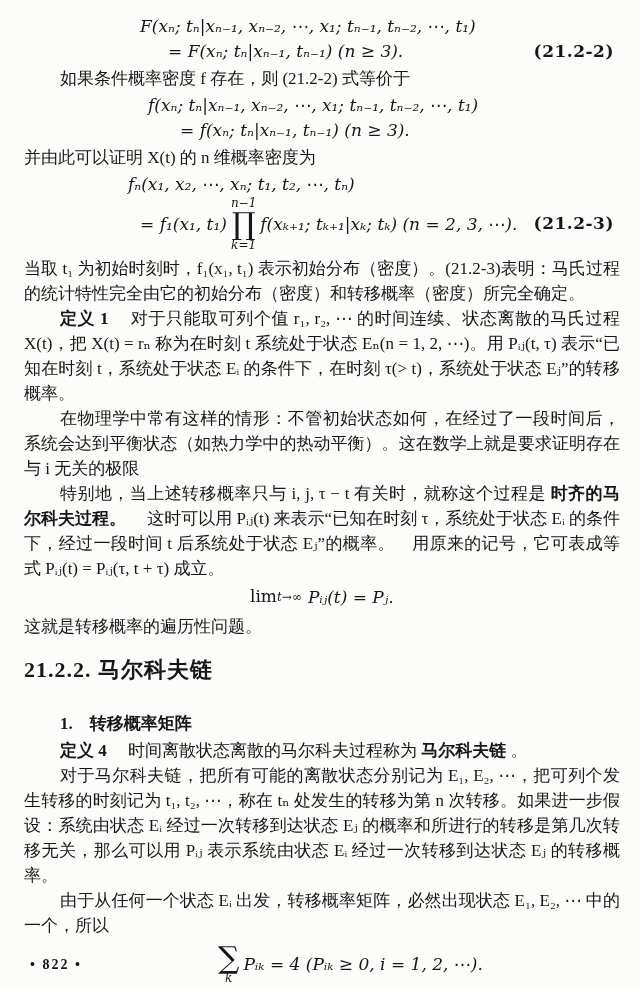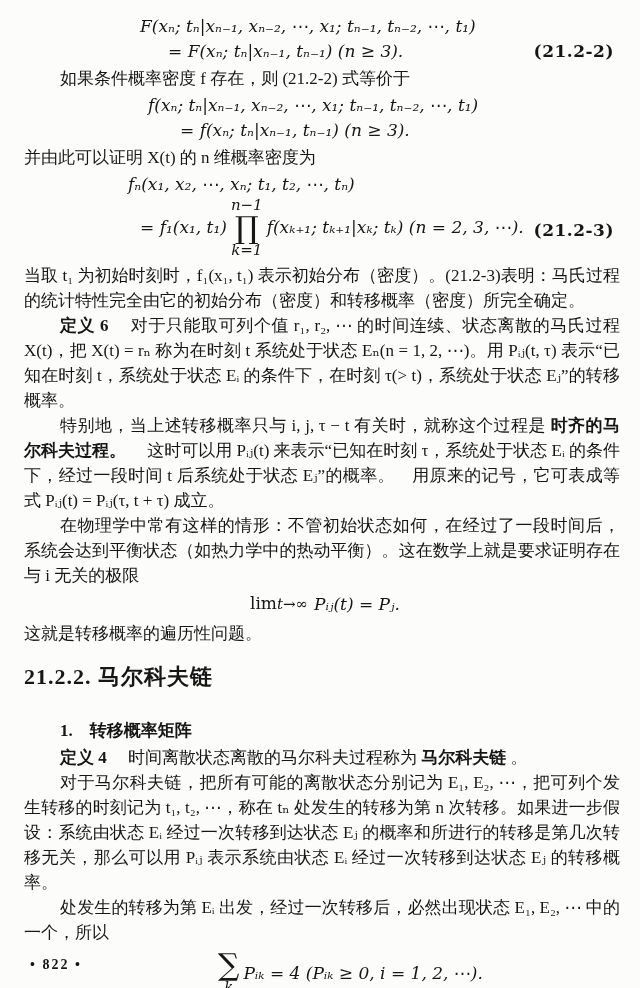--- a/index.html
+++ b/index.html
@@ -14,21 +14,21 @@
   }
   p{margin:0;}
   .indent{text-indent:36px;}
   .b{font-weight:bold;}
   
   .eq{position:relative;font-style:italic;font-family:"DejaVu Serif","DejaVu Sans",serif;}
   .eq-line{white-space:nowrap;}
   .eqnum{position:absolute;right:6px;bottom:0;font-style:normal;font-weight:bold;letter-spacing:0.5px;}
   .eqnum.mid{bottom:16px;}
   .bigop{display:inline-flex;flex-direction:column;align-items:center;line-height:1;vertical-align:middle;margin:0 4px;}
-  .op-limit{font-size:15px;font-style:italic;line-height:1.1;}
+  .op-limit{font-size:12px;font-style:italic;line-height:1.1;}
   .op-sym{font-size:30px;font-style:normal;line-height:0.95;}
   .prod-line{display:flex;align-items:center;}
   .limop{display:inline-flex;flex-direction:row;align-items:center;line-height:1.05;vertical-align:middle;margin-right:6px;}
   .lim-word{font-style:normal;font-size:17px;}
   .heading{font-weight:bold;font-size:22px;line-height:30px;margin:16px 0 26px 0;letter-spacing:1px;}
   .subheading{font-weight:bold;margin:2px 0 2px 0;}
   .footer{position:absolute;left:30px;bottom:15px;font-weight:bold;font-size:14px;letter-spacing:2px;}
   .mt4{margin-top:4px;} .mt6{margin-top:6px;} .mt2{margin-top:2px;}
 </style>
 </head>
@@ -64,31 +64,31 @@
           <span class="op-limit">k=1</span>
         </span>
         <span>f(xₖ₊₁; tₖ₊₁|xₖ; tₖ) (n = 2, 3, ⋯).</span>
         <span class="eqnum mid">(21.2-3)</span>
       </div>
     </div>
 
     <p class="mt4">当取 t₁ 为初始时刻时，f₁(x₁, t₁) 表示初始分布（密度）。(21.2-3)表明：马氏过程的统计特性完全由它的初始分布（密度）和转移概率（密度）所完全确定。</p>
 
     <p class="indent">
-      <span class="b">定义 6</span>
+      <span class="b">定义 1</span>
       <span>　对于只能取可列个值 r₁, r₂, ⋯ 的时间连续、状态离散的马氏过程 X(t)，把 X(t) = rₙ 称为在时刻 t 系统处于状态 Eₙ(n = 1, 2, ⋯)。用 Pᵢⱼ(t, τ) 表示“已知在时刻 t，系统处于状态 Eᵢ 的条件下，在时刻 τ(&gt; t)，系统处于状态 Eⱼ”的转移概率。</span>
     </p>
+
+    <p class="indent">在物理学中常有这样的情形：不管初始状态如何，在经过了一段时间后，系统会达到平衡状态（如热力学中的热动平衡）。这在数学上就是要求证明存在与 i 无关的极限</p>
 
     <p class="indent">
       <span>特别地，当上述转移概率只与 i, j, τ − t 有关时，就称这个过程是</span>
       <span class="b">时齐的马尔科夫过程。</span>
       <span>　这时可以用 Pᵢⱼ(t) 来表示“已知在时刻 τ，系统处于状态 Eᵢ 的条件下，经过一段时间 t 后系统处于状态 Eⱼ”的概率。　用原来的记号，它可表成等式 Pᵢⱼ(t) = Pᵢⱼ(τ, t + τ) 成立。</span>
     </p>
-
-    <p class="indent">在物理学中常有这样的情形：不管初始状态如何，在经过了一段时间后，系统会达到平衡状态（如热力学中的热动平衡）。这在数学上就是要求证明存在与 i 无关的极限</p>
 
     <div class="eq mt4">
       <div class="eq-line prod-line" style="margin-left:226px">
         <span class="limop">
           <span class="lim-word">lim</span>
           <span class="op-limit">t→∞</span>
         </span>
         <span>Pᵢⱼ(t) = Pⱼ.</span>
       </div>
     </div>
@@ -101,21 +101,21 @@
 
     <p class="indent">
       <span class="b">定义 4</span>
       <span>　时间离散状态离散的马尔科夫过程称为</span>
       <span class="b">马尔科夫链</span>
       <span>。</span>
     </p>
 
     <p class="indent">对于马尔科夫链，把所有可能的离散状态分别记为 E₁, E₂, ⋯，把可列个发生转移的时刻记为 t₁, t₂, ⋯，称在 tₙ 处发生的转移为第 n 次转移。如果进一步假设：系统由状态 Eᵢ 经过一次转移到达状态 Eⱼ 的概率和所进行的转移是第几次转移无关，那么可以用 Pᵢⱼ 表示系统由状态 Eᵢ 经过一次转移到达状态 Eⱼ 的转移概率。</p>
 
-    <p class="indent">处发生的转移为第 Eᵢ 出发，经过一次转移后，必然出现状态 E₁, E₂, ⋯ 中的一个，所以</p>
+    <p class="indent">由于从任何一个状态 Eᵢ 出发，转移概率矩阵，必然出现状态 E₁, E₂, ⋯ 中的一个，所以</p>
 
     <div class="eq mt6">
       <div class="eq-line prod-line" style="margin-left:190px">
         <span class="bigop">
           <span class="op-sym">∑</span>
           <span class="op-limit">k</span>
         </span>
         <span>Pᵢₖ = 4  (Pᵢₖ ≥ 0, i = 1, 2, ⋯).</span>
       </div>
     </div>

